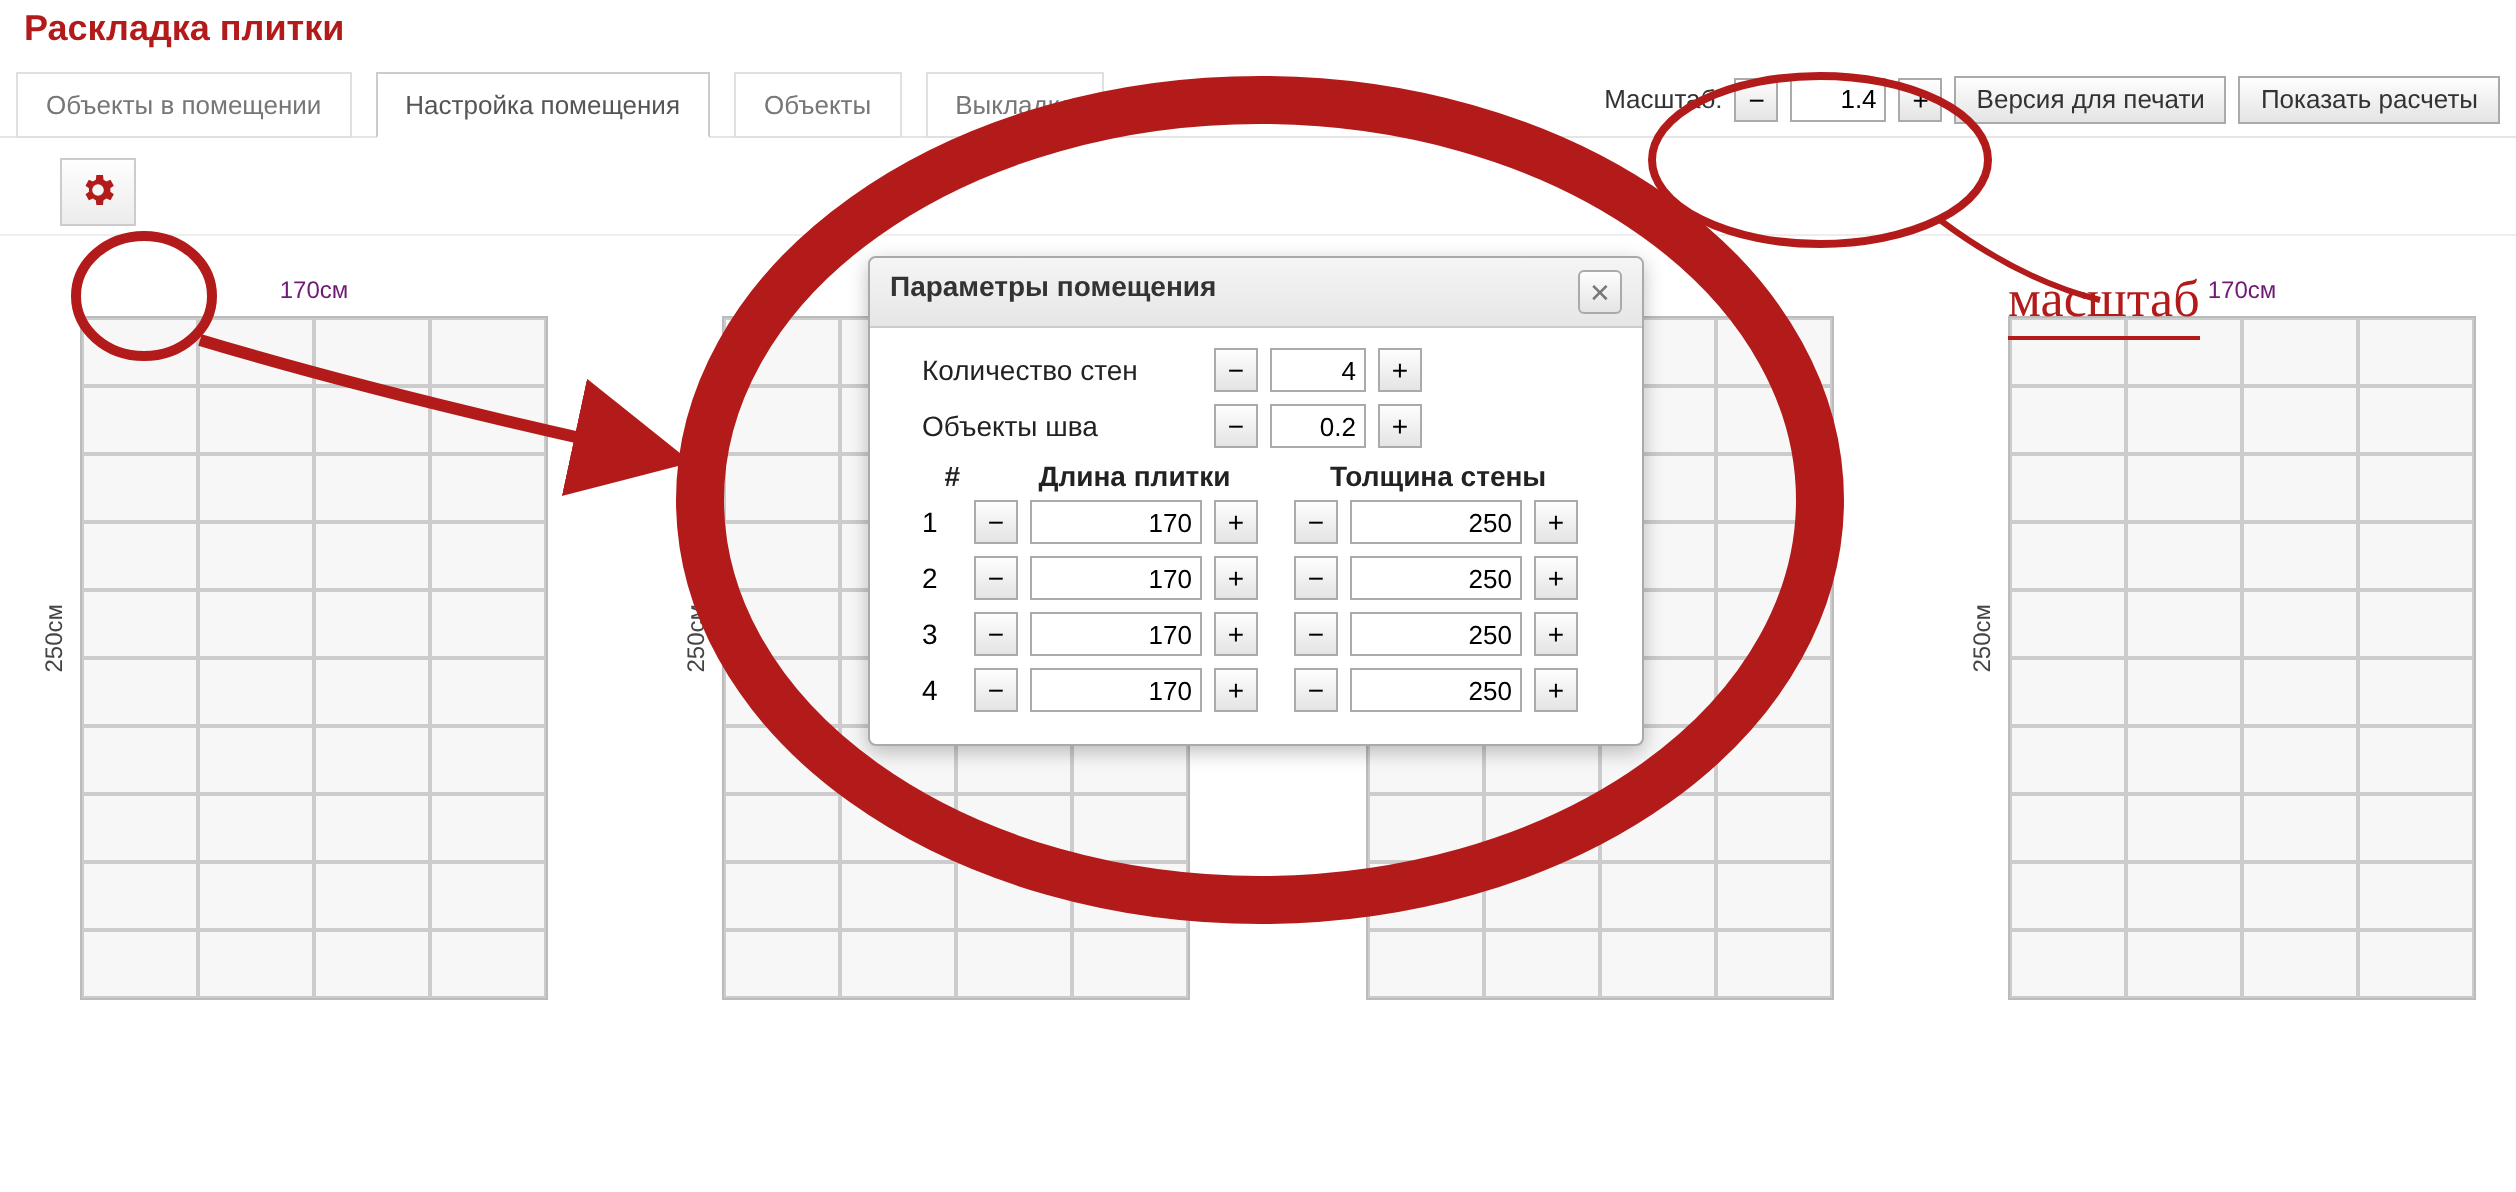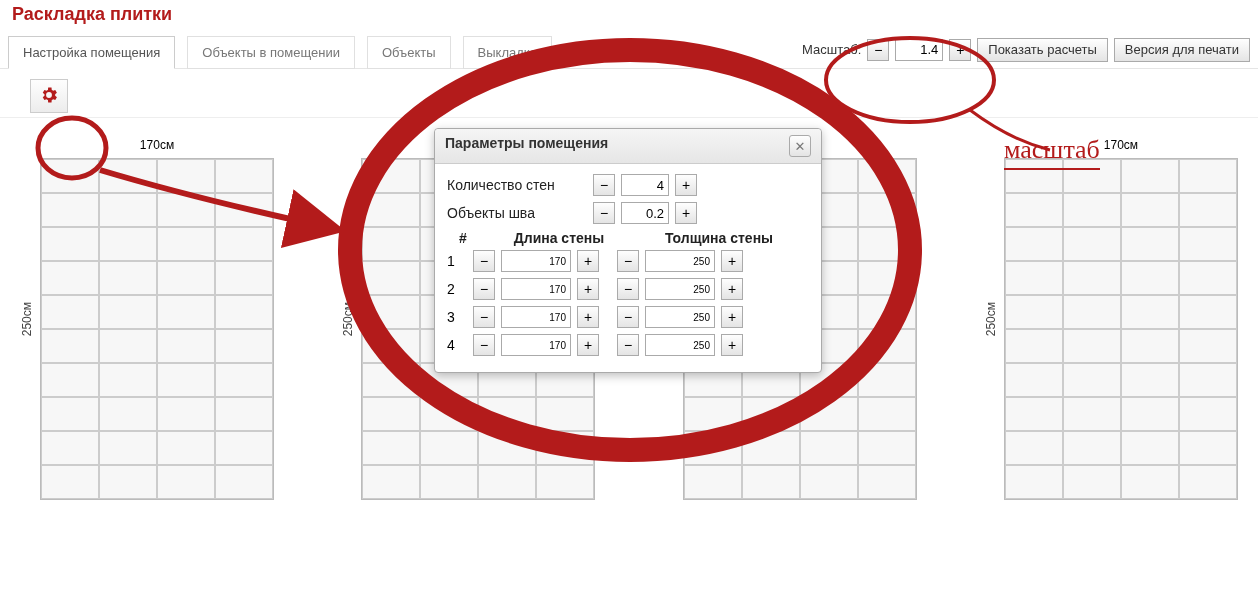--- a/index.html
+++ b/index.html
@@ -18,62 +18,62 @@
 .gray-btn{height:24px;padding:0 10px;font-size:13px;color:#333;border:1px solid #aaa;background:linear-gradient(#fefefe,#e4e4e4);cursor:pointer;}
 
 .gear-row{padding:10px 30px 4px;border-bottom:1px solid #eee;}
 .gear-btn{width:38px;height:34px;border:1px solid #ccc;background:linear-gradient(#fefefe,#ececec);cursor:pointer;display:flex;align-items:center;justify-content:center;}
 .gear-btn svg path{fill:#b31b1b;}
 
 .walls{display:flex;justify-content:space-between;padding:20px 20px 0;gap:16px;}
 .wall-col{display:flex;}
 .v-label{writing-mode:vertical-rl;transform:rotate(180deg);font-size:12px;color:#444;align-self:center;margin-right:6px;}
 .wall-box{display:flex;flex-direction:column;align-items:center;}
-.h-label{font-size:12px;color:#000000;margin-bottom:6px;}
+.h-label{font-size:12px;color:#701a75;margin-bottom:6px;}
 .grid{border:1px solid #bbb;background:#f7f7f7;display:grid;grid-template-columns:repeat(4,58px);grid-auto-rows:34px;}
 .grid div{border:1px solid #ccc;}
 
 .dialog{position:absolute;left:434px;top:128px;width:388px;border:1px solid #aaa;border-radius:4px;background:#fff;box-shadow:0 3px 10px rgba(0,0,0,.25);font-size:14px;}
 .dlg-hdr{display:flex;align-items:flex-start;justify-content:space-between;padding:6px 10px;background:linear-gradient(#f5f5f5,#e6e6e6);border-bottom:1px solid #ccc;border-radius:4px 4px 0 0;}
 .dlg-hdr-title{font-weight:bold;color:#333;}
 .dlg-close{width:22px;height:22px;border:1px solid #aaa;background:linear-gradient(#fefefe,#e4e4e4);color:#777;font-size:13px;cursor:pointer;border-radius:3px;}
-.dlg-body{padding:10px 12px;}
+.dlg-body{padding:10px 26px;}
 .dlg-row{display:flex;align-items:center;gap:6px;margin-bottom:6px;}
 .dlg-row .lbl{width:140px;font-size:14px;color:#222;}
 .tbl-hdr{display:flex;font-weight:bold;font-size:14px;color:#222;margin:6px 0 4px;}
 .tbl-hdr .c1{width:32px;text-align:center;}
 .tbl-hdr .c2{width:160px;text-align:center;}
 .tbl-hdr .c3{width:160px;text-align:center;}
 .tbl-row{display:flex;align-items:center;gap:6px;margin-bottom:6px;}
 .tbl-row .c1{width:20px;text-align:left;font-size:14px;}
 .tbl-row .cell{display:flex;align-items:center;gap:6px;}
-.wide-input{width:70px;height:22px;text-align:right;padding-right:4px;font-size:10px;border:1px solid #aaa;}
+.wide-input{width:86px;height:22px;text-align:right;padding-right:4px;font-size:13px;border:1px solid #aaa;}
 
 .anno{position:absolute;pointer-events:none;}
 .anno-text{position:absolute;font-family:Georgia,serif;color:#b31b1b;font-size:26px;border-bottom:2px solid #b31b1b;padding-bottom:3px;}
 </style>
 </head>
 <body>
 
 <div class="page-title">Раскладка плитки</div>
 
 <div class="toolbar">
   <div class="tabs">
+    <div class="tab inactive">Объекты в помещении</div>
     <div class="tab">Настройка помещения</div>
-    <div class="tab inactive">Объекты в помещении</div>
     <div class="tab inactive">Объекты</div>
     <div class="tab inactive">Выкладка</div>
   </div>
   <div class="toolbar-right">
     <span class="scale-label">Масштаб:</span>
     <button class="step-btn">−</button>
     <input class="num-input" value="1.4" style="">
     <button class="step-btn">+</button>
+    <button class="gray-btn">Версия для печати</button>
     <button class="gray-btn">Показать расчеты</button>
-    <button class="gray-btn">Версия для печати</button>
   </div>
 </div>
 
 <div class="gear-row">
   <button class="gear-btn">
     <span>
       <svg width="20" height="20" viewBox="0 0 24 24">
           <path d="M19.4 13a7.8 7.8 0 000-2l2.1-1.6-2-3.5-2.5 1a7.6 7.6 0 00-1.7-1L15 3h-4l-.3 2.9a7.6 7.6 0 00-1.7 1l-2.5-1-2 3.5L6.6 11a7.8 7.8 0 000 2l-2.1 1.6 2 3.5 2.5-1a7.6 7.6 0 001.7 1L11 21h4l.3-2.9a7.6 7.6 0 001.7-1l2.5 1 2-3.5zM12 15.5A3.5 3.5 0 1115.5 12 3.5 3.5 0 0112 15.5z"></path>
         </svg>
     </span>
@@ -290,21 +290,21 @@
       <button class="step-btn">+</button>
     </div>
     <div class="dlg-row">
       <span class="lbl">Объекты шва</span>
       <button class="step-btn">−</button>
       <input class="num-input" value="0.2" style="">
       <button class="step-btn">+</button>
     </div>
     <div class="tbl-hdr">
       <span class="c1">#</span>
-      <span class="c2">Длина стены</span>
+      <span class="c2">Длина плитки</span>
       <span class="c3">Толщина стены</span>
     </div>
     <div id="wall-rows">
         <div class="tbl-row">
           <span class="c1">1</span>
           <div class="cell">
             <button class="step-btn">−</button>
             <input class="wide-input" value="170" style="">
             <button class="step-btn">+</button>
           </div>

